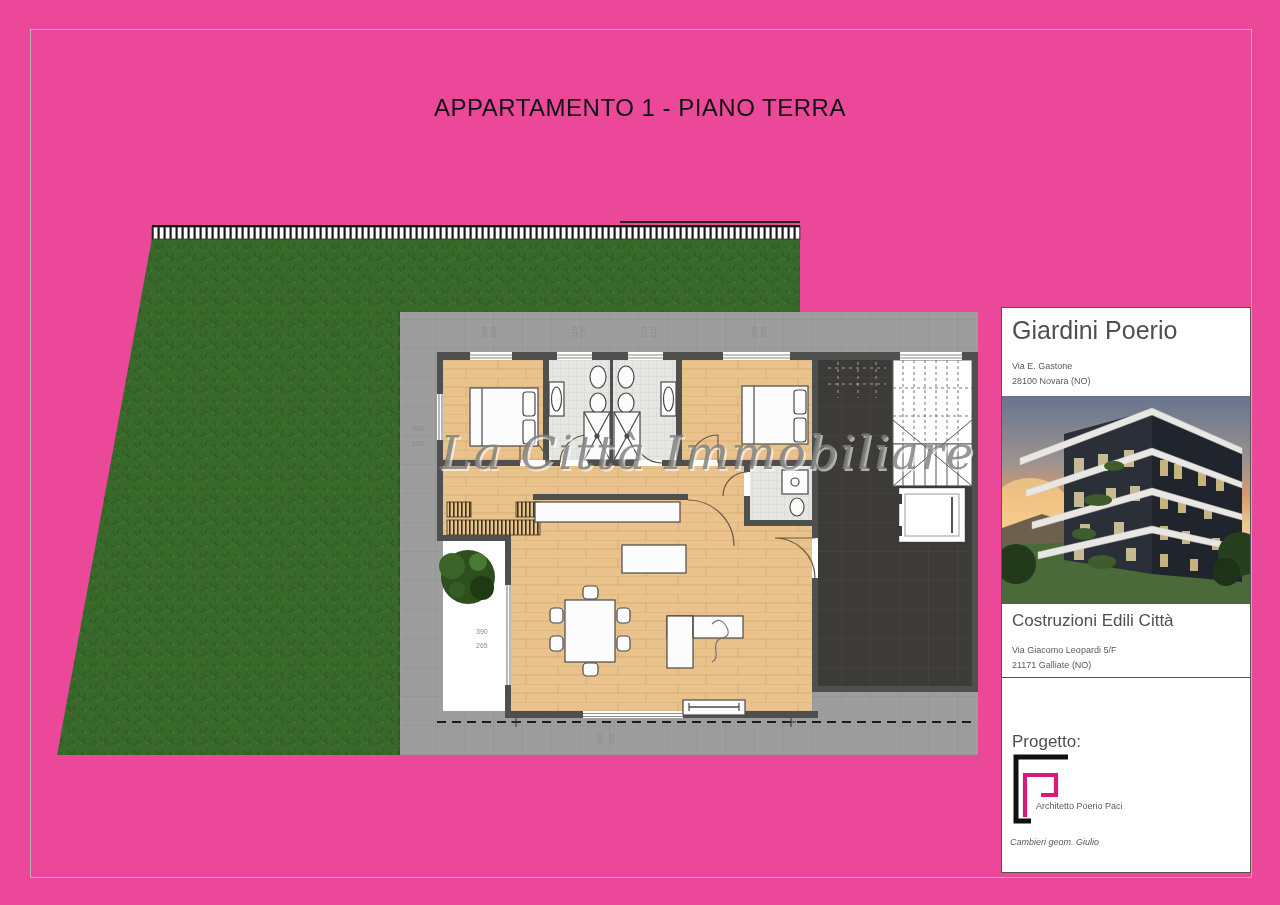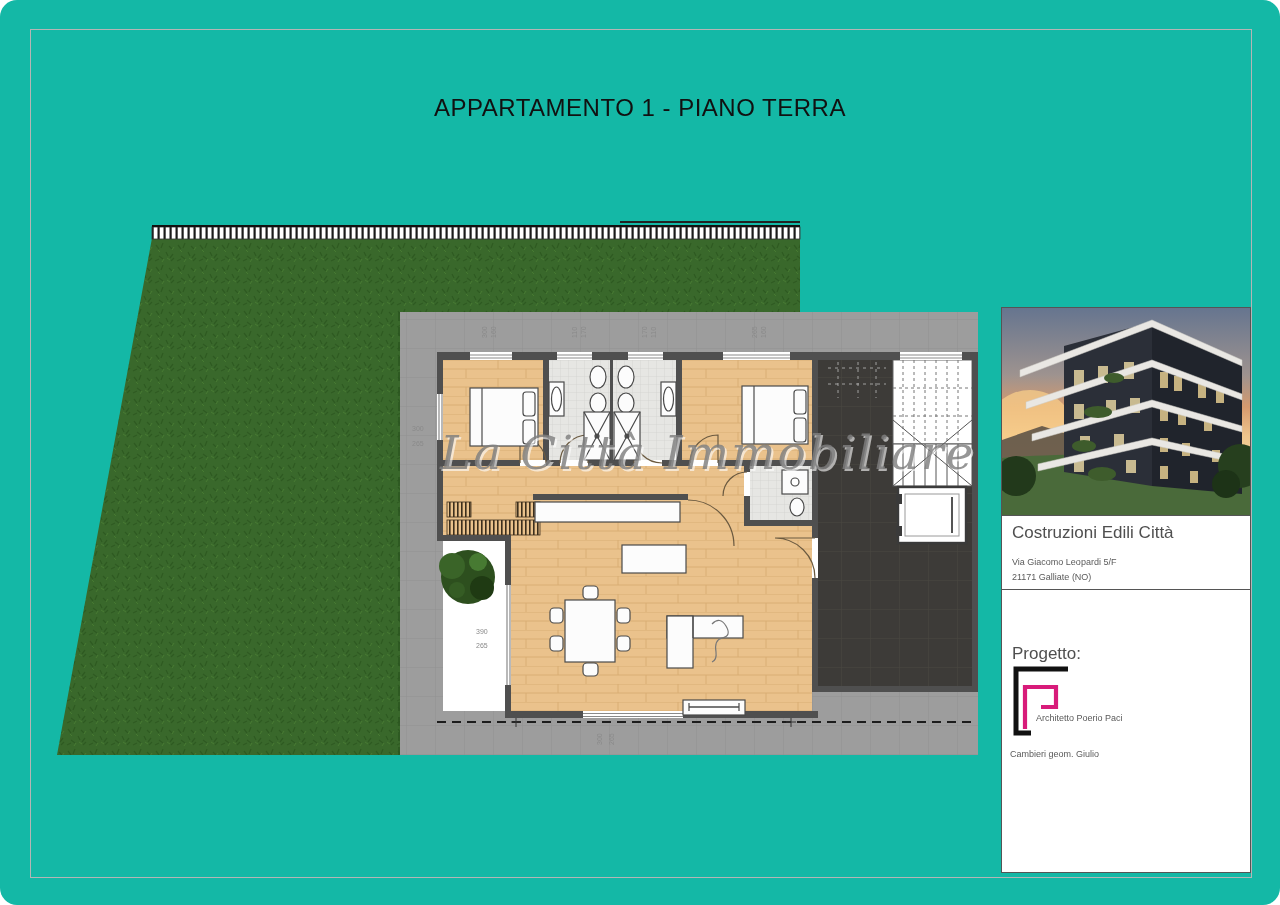--- a/index.html
+++ b/index.html
@@ -1,37 +1,37 @@
 <!DOCTYPE html>
 <html><head>
 <meta charset="utf-8">
 <style>
   html,body{margin:0;padding:0;background:#ffffff;}
-  #sheet{position:relative;width:1280px;height:905px;background:#14b8a6;overflow:hidden;
-         font-family:"Liberation Sans",sans-serif;border-radius:17px;}
+  #sheet{position:relative;width:1280px;height:905px;background:#ec4899;overflow:hidden;
+         font-family:"Liberation Sans",sans-serif;}
   #frame{position:absolute;left:30px;top:29px;width:1220px;height:847px;
          border:1.5px solid #b5b5b5;}
   #plan-title{position:absolute;left:0;top:94px;width:1280px;text-align:center;
          font-size:24px;letter-spacing:.5px;color:#111;}
   #plansvg{position:absolute;left:0;top:0;}
   
   #tblock{position:absolute;left:1001px;top:307px;width:250px;height:566px;
           border:1.5px solid #555;background:#fff;color:#4a4a4a;box-sizing:border-box;}
   #tblock .sec1{height:88px;padding:6px 10px;box-sizing:border-box;}
   #tblock h1{margin:2px 0 14px 0;font-size:25px;font-weight:400;color:#4f4f4f;}
   .addr{font-size:9px;color:#5a5a5a;line-height:15px;}
   #render-wrap{width:100%;height:207px;overflow:hidden;}
   .divider{border-top:1.2px solid #555;}
   #tblock .sec2{height:73px;padding:5px 10px;box-sizing:border-box;}
   #tblock .sec2 .name{font-size:17px;margin:2px 0 12px 0;font-weight:400;color:#4f4f4f;}
   #tblock .sec3{height:137px;padding:5px 10px;box-sizing:border-box;position:relative;margin-top:47px;}
   #tblock .sec3 .name{font-size:17px;margin:2px 0 6px 0;font-weight:400;color:#4f4f4f;}
   #logo{position:absolute;left:8px;top:28px;}
   .architect{position:absolute;left:34px;top:76px;font-size:9px;color:#5a5a5a;}
-  .surveyor{position:absolute;left:8px;top:112px;font-size:9px;color:#5a5a5a;}
+  .surveyor{position:absolute;left:8px;top:112px;font-size:9px;color:#5a5a5a;font-style:italic;}
   #tblock .bottomrow{height:38px;display:flex;border-top:1.2px solid #555;}
   #tblock .cell{padding:3px 8px;box-sizing:border-box;font-size:9px;color:#5a5a5a;}
   #tblock .cell .lab{margin-top:2px;}
   #tblock .cell .val{margin-top:7px;}
   #tblock .cell.left{width:150px;border-right:1.2px solid #555;}
   #tblock .cell.right{flex:1;}
 </style>
 </head>
 <body>
 
@@ -301,20 +301,25 @@
       <text transform="rotate(-90 614,745)" x="614" y="745">265</text>
     </g>
 
     <g font-family="DejaVu Serif, serif" font-style="italic" font-size="47" letter-spacing="2">
       <text x="442" y="471" fill="#ffffff" opacity="0.6">La Città Immobiliare</text>
       <text x="440" y="469" fill="#7f7f7f" opacity="0.82">La Città Immobiliare</text>
     </g>
   </svg>
 
   <div id="tblock">
+    <div class="sec1">
+      <h1>Giardini Poerio</h1>
+      <div class="addr">Via E. Gastone</div>
+      <div class="addr">28100 Novara (NO)</div>
+    </div>
 
     <div id="render-wrap">
       <svg width="248" height="207" viewBox="0 0 248 207">
         <defs>
           <linearGradient id="skyG" x1="0" y1="0" x2="0" y2="1">
             <stop offset="0" stop-color="#66758f"></stop>
             <stop offset="0.42" stop-color="#9e938f"></stop>
             <stop offset="0.62" stop-color="#d59a6e"></stop>
             <stop offset="0.8" stop-color="#efc58c"></stop>
             <stop offset="1" stop-color="#f4d7a4"></stop>

